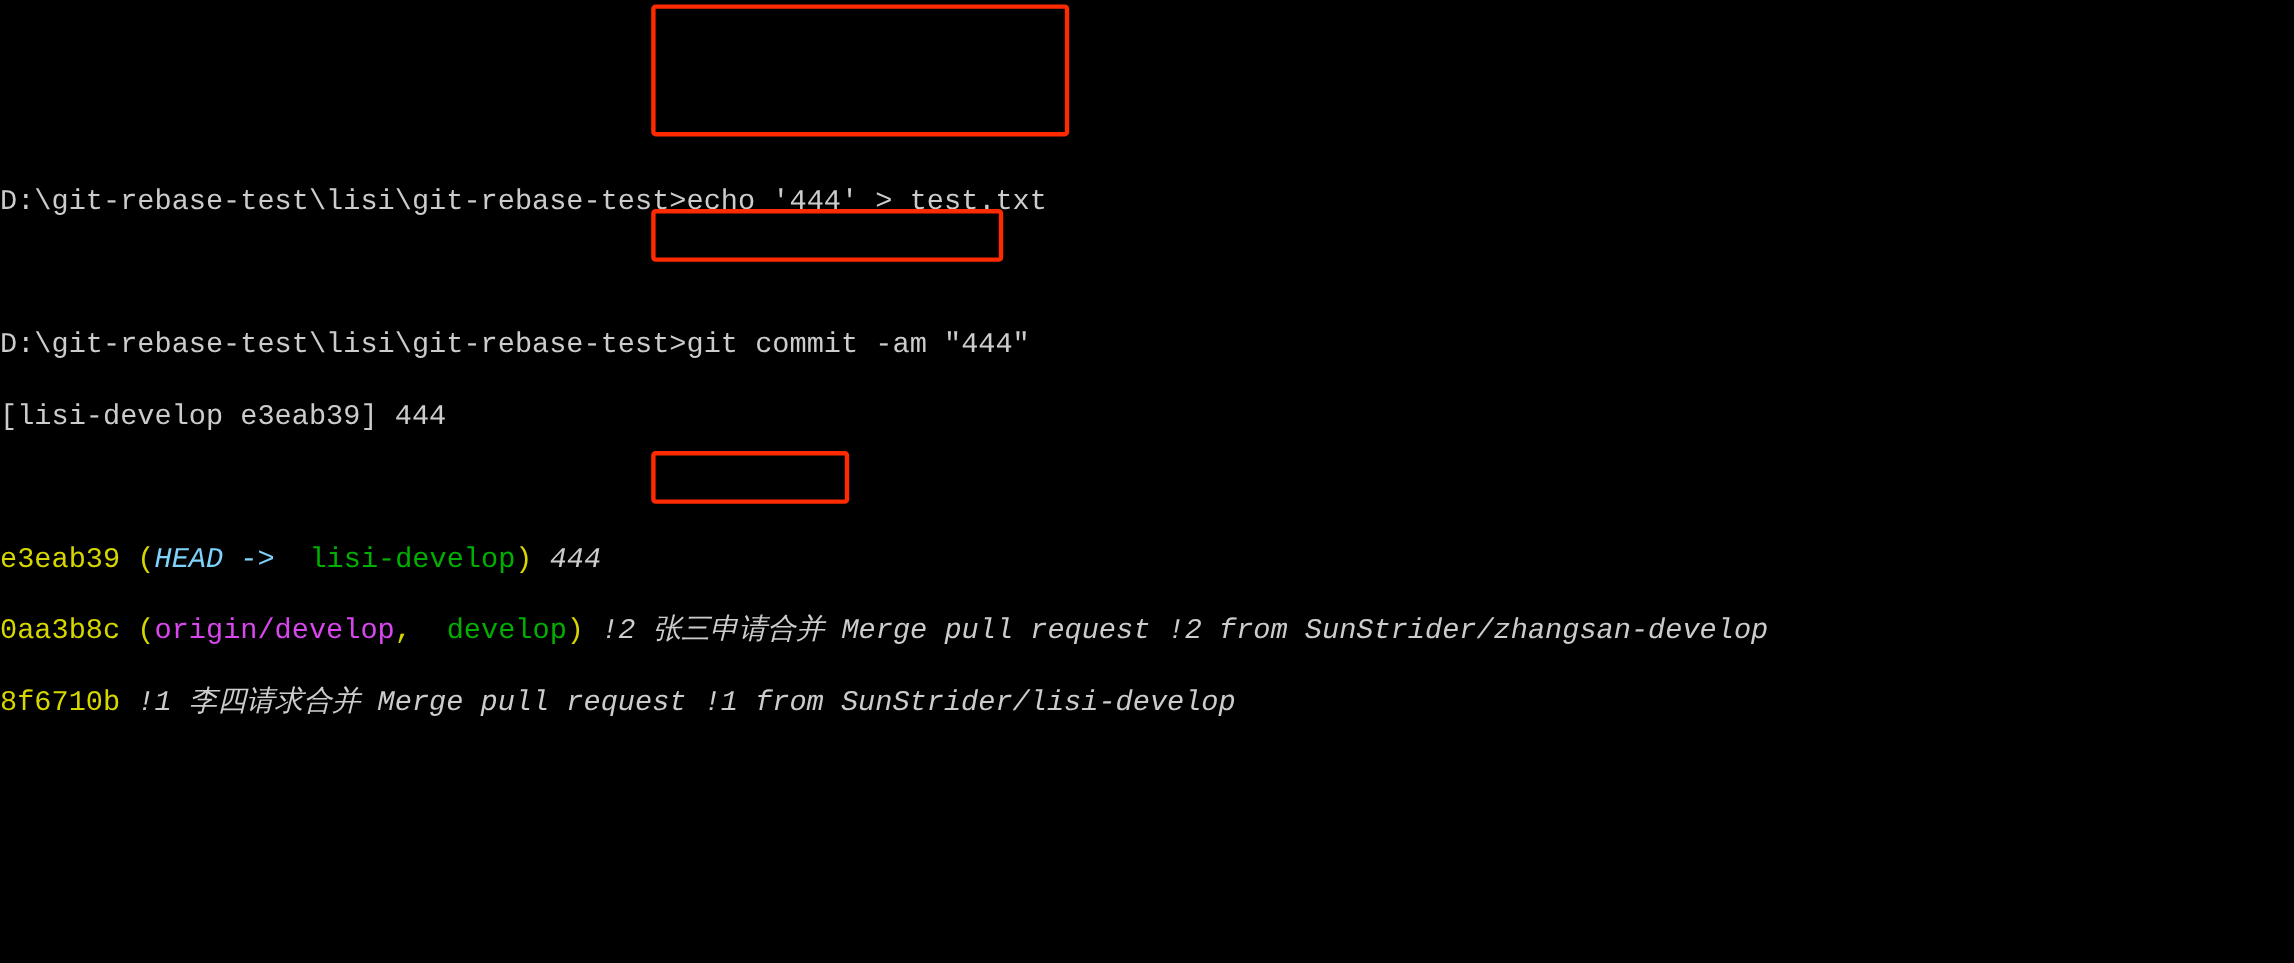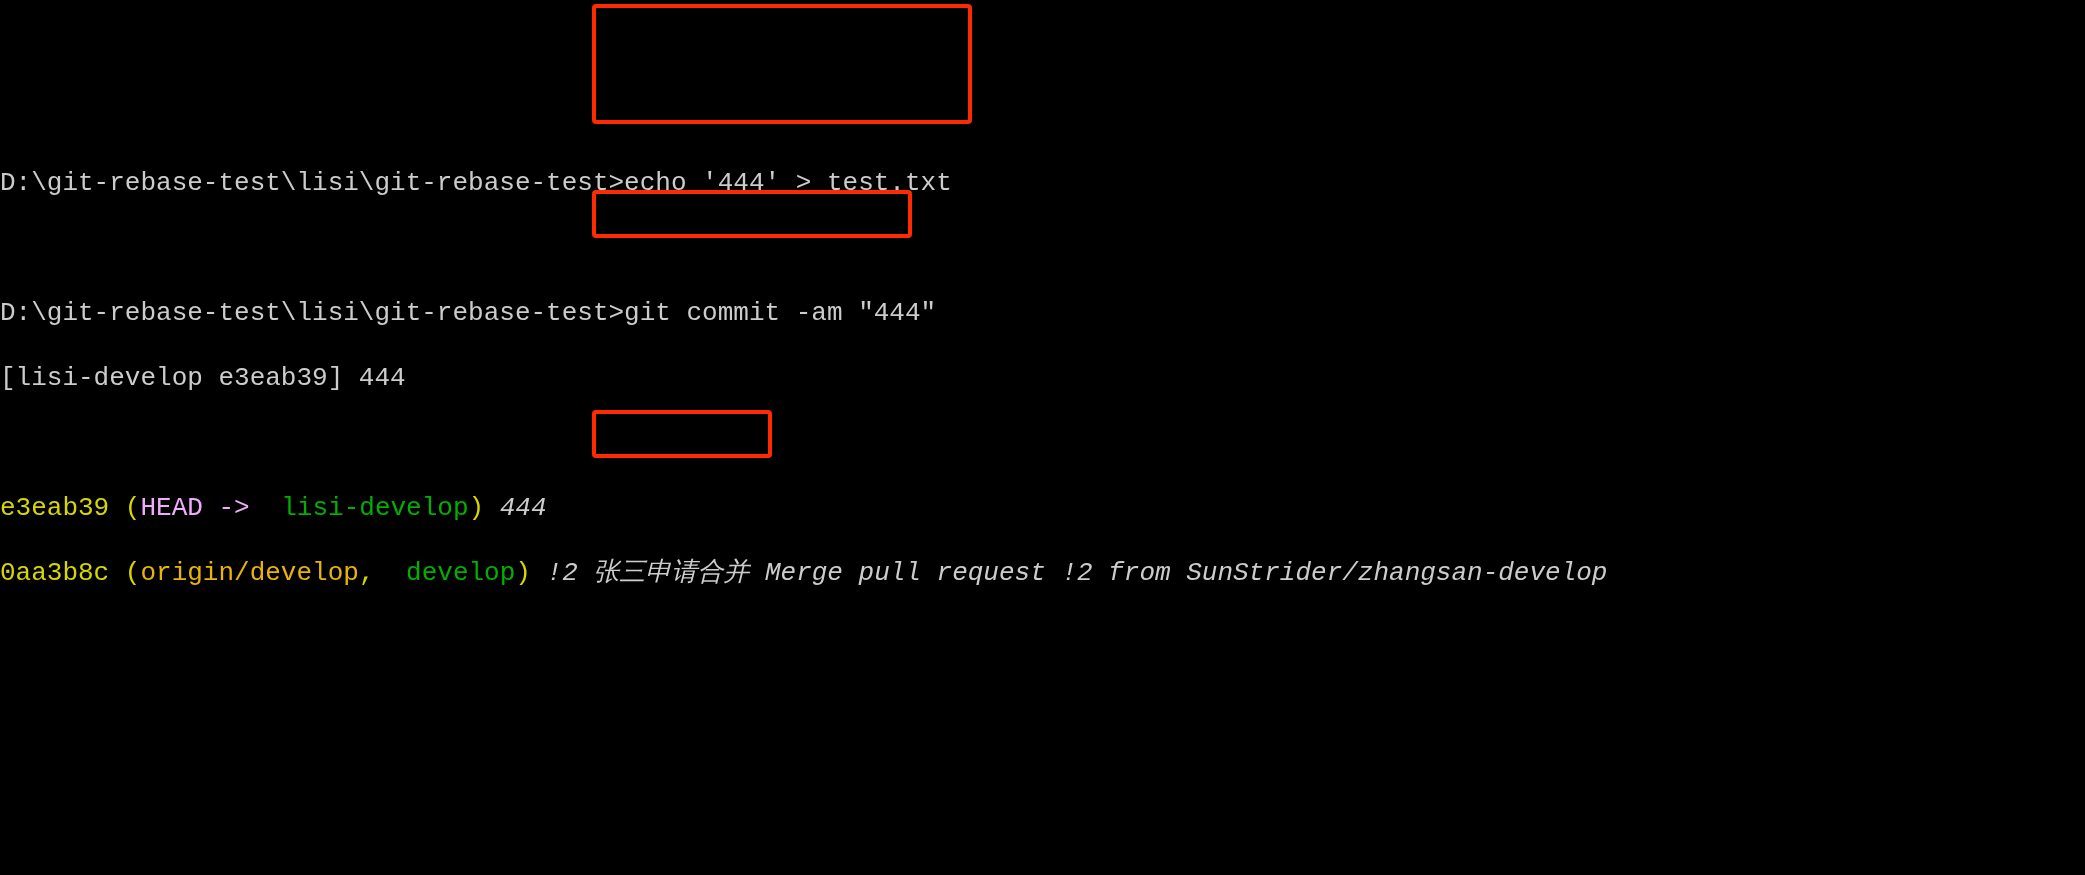--- a/index.html
+++ b/index.html
@@ -10,23 +10,23 @@
       font-size: 26px;
       white-space: pre;
       line-height: 1.25;
       position: relative;
       width: 2085px;
       height: 875px;
       overflow: hidden;
     }
     .term { padding: 4px 0; }
     .hash-y { color: #d7d700; margin-top: 16px; }
-    .cyan { color: #f0abfc; }
+    .cyan { color: #7dd3fc; font-style: italic; }
     .green { color: #00af00; margin-left: 16px; }
-    .red { color: #eab308; text-align: right; }
+    .red { color: #d946ef; text-align: right; }
     .white { color: #ccc; font-style: italic; }
     .hlbox {
       position: absolute;
       border: 4px solid #ff2a00;
       border-radius: 4px;
       pointer-events: none;
     }
     .line { display: block; }
   </style>
 </head>
@@ -35,20 +35,21 @@
 
 
 <div class="term">
 <span class="line"><span>D:\git-rebase-test\lisi\git-rebase-test&gt;</span><span>echo '444' &gt; test.txt</span></span>
 <span class="line"> </span>
 <span class="line"><span>D:\git-rebase-test\lisi\git-rebase-test&gt;</span><span>git commit -am "444"</span></span>
 <span class="line">[lisi-develop e3eab39] 444</span>
 <span class="line"> </span>
 <span class="line"><span class="hash-y">e3eab39</span><span class="hash-y"> (</span><span class="cyan">HEAD -&gt; </span><span class="green">lisi-develop</span><span class="hash-y">)</span><span class="white"> 444</span></span>
 <span class="line"><span class="hash-y">0aa3b8c</span><span class="hash-y"> (</span><span class="red">origin/develop</span><span class="hash-y">, </span><span class="green">develop</span><span class="hash-y">)</span><span class="white"> !2 张三申请合并 Merge pull request !2 from SunStrider/zhangsan-develop</span></span>
+<span class="line"><span class="hash-y">8f6710b</span><span class="white"> !1 李四请求合并 Merge pull request !1 from SunStrider/lisi-develop</span></span>
 
 
 
 
 
 
 
 
 
 

